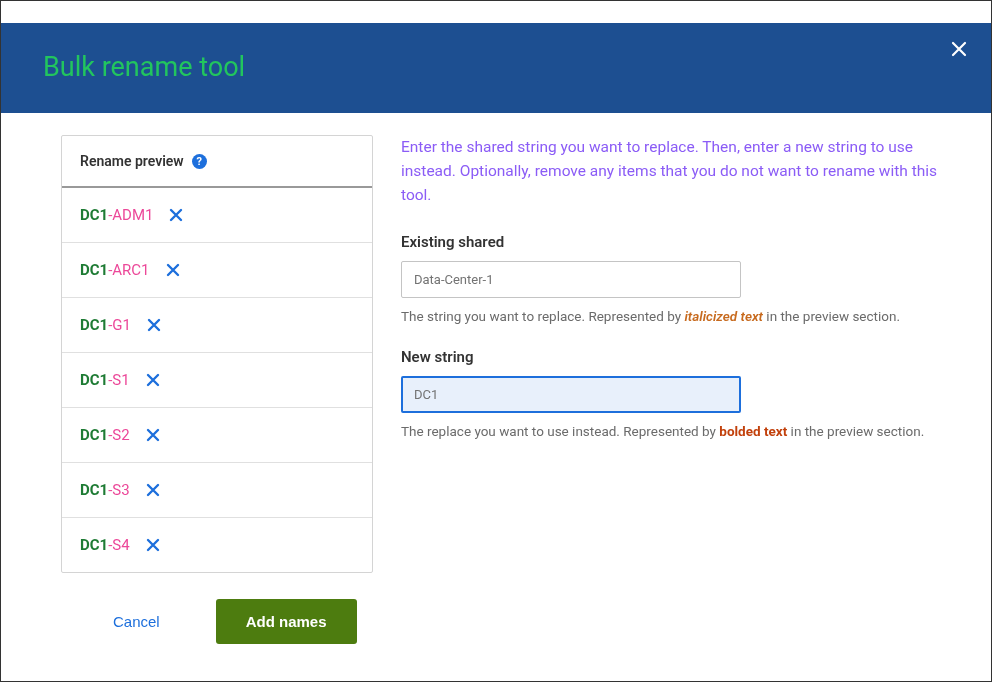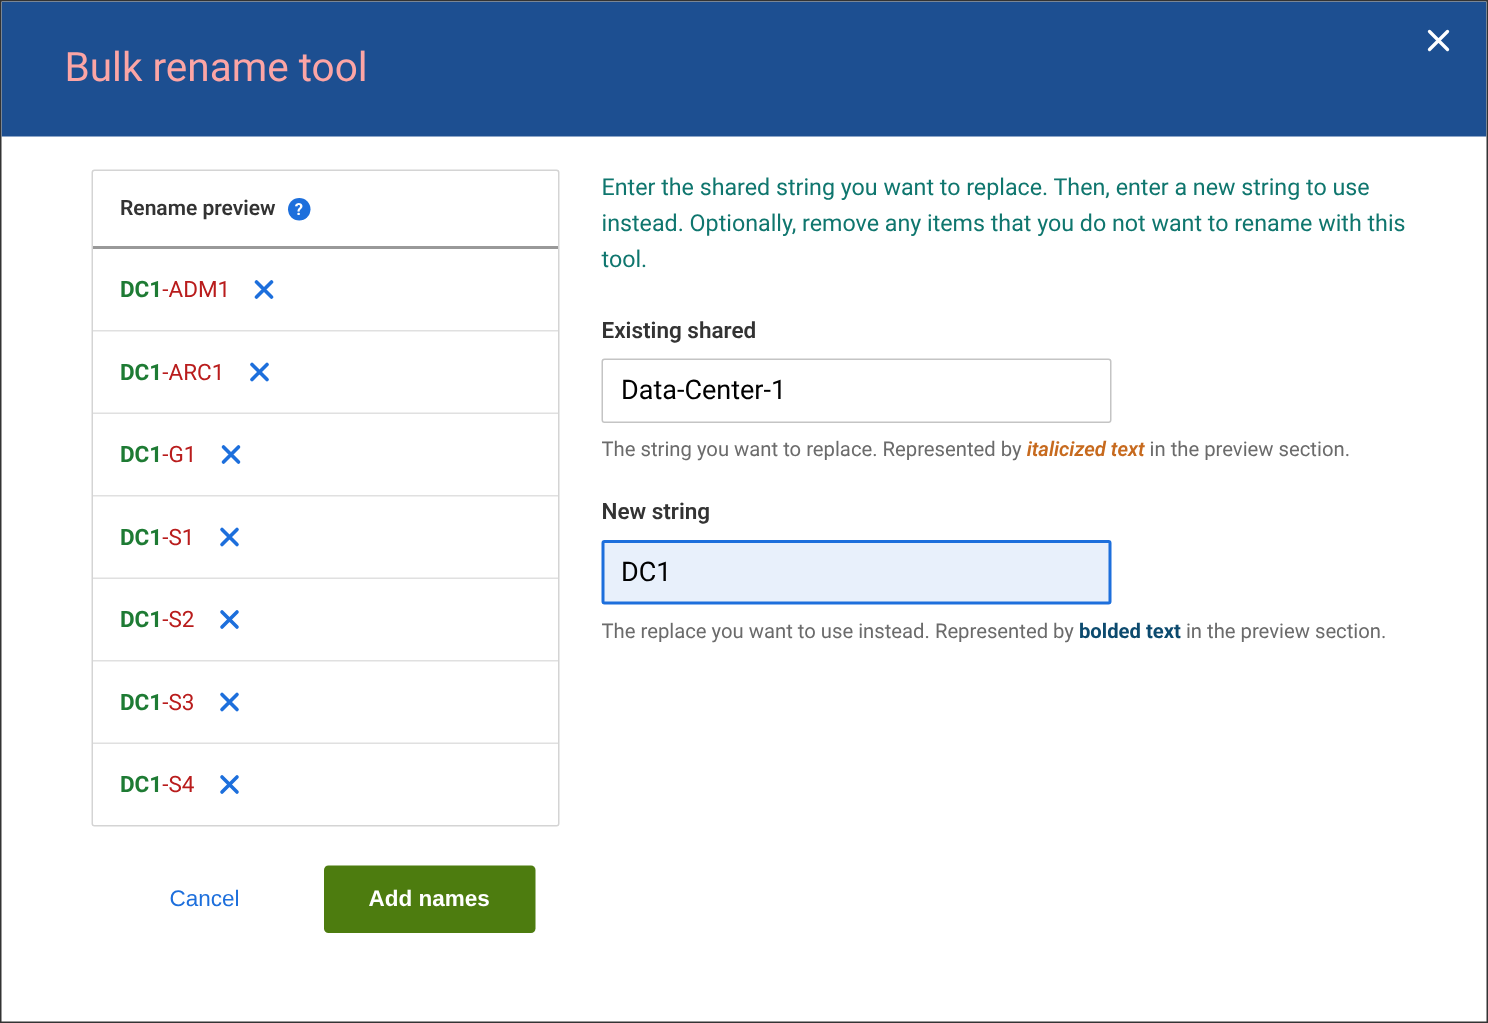--- a/index.html
+++ b/index.html
@@ -7,26 +7,27 @@
       font-family: -apple-system, BlinkMacSystemFont, "Segoe UI", Roboto, "Helvetica Neue", Arial, sans-serif;
       background: #fff;
       width: 992px;
       height: 682px;
       border: 1px solid #333;
       display: flex;
       flex-direction: column;
     }
     .header {
       background: #1d4f91;
-      color: #fca5a5;
+      color: #22c55e;
       padding: 28px 42px 30px;
       position: relative;
       display: flex;
       align-items: center;
       justify-content: space-between;
+      margin-top: 22px;
     }
     .header-title {
       font-size: 27px;
       font-weight: 400;
     }
     .close-btn {
       position: absolute;
       top: 16px;
       right: 22px;
       width: 20px;
@@ -79,21 +80,21 @@
     .preview-item {
       padding: 18px 18px;
       border-bottom: 1px solid #e0e0e0;
       display: flex;
       align-items: center;
       font-size: 15px;
       color: #333;
     }
     .preview-item:last-child { border-bottom: none; }
     .preview-new { font-weight: 700; color: #1e7b34; }
-    .preview-rest { color: #b91c1c; }
+    .preview-rest { color: #ec4899; }
     .remove-btn {
       margin-left: 14px;
       cursor: pointer;
       display: inline-flex;
       align-items: center;
       justify-content: center;
       width: 18px;
       height: 18px;
     }
     .remove-btn svg { stroke: #1d6fdc; stroke-width: 2.4; }
@@ -123,53 +124,53 @@
       padding: 14px 30px;
       cursor: pointer;
     }
     .right-col {
       flex: 1;
       padding-top: 0;
     }
     .instructions {
       font-size: 15.5px;
       line-height: 1.55;
-      color: #0f766e;
+      color: #8b5cf6;
       margin-bottom: 26px;
     }
     .field-group { margin-bottom: 24px; }
     .field-label {
       font-size: 15px;
       font-weight: 600;
       color: #333;
       margin-bottom: 10px;
       display: block;
     }
     .text-input {
       width: 340px;
       padding: 10px 12px;
-      font-size: 18px;
+      font-size: 13px;
       border: 1px solid #c4c4c4;
       border-radius: 2px;
-      color: #000000;
+      color: #737373;
       background: #fff;
       font-family: inherit;
     }
     .text-input.focused {
       border: 2px solid #1d6fdc;
       background: #e8f0fb;
       padding: 9px 11px;
     }
     .field-hint {
       font-size: 13.5px;
       color: #6b6b6b;
       margin-top: 10px;
     }
     .hint-italic { font-style: italic; color: #c76a1e; font-weight: 600; }
-    .hint-bold { font-weight: 700; color: #0c4a6e; }
+    .hint-bold { font-weight: 700; color: #c2410c; }
   </style>
 </head>
 <body>
 
 <div class="header">
   <div class="header-title">Bulk rename tool</div>
   <div class="close-btn">
     <svg width="16" height="16" viewBox="0 0 16 16" fill="none">
         <path d="M2 2 L14 14 M14 2 L2 14" stroke-width="2.2" stroke-linecap="round"></path>
       </svg>

